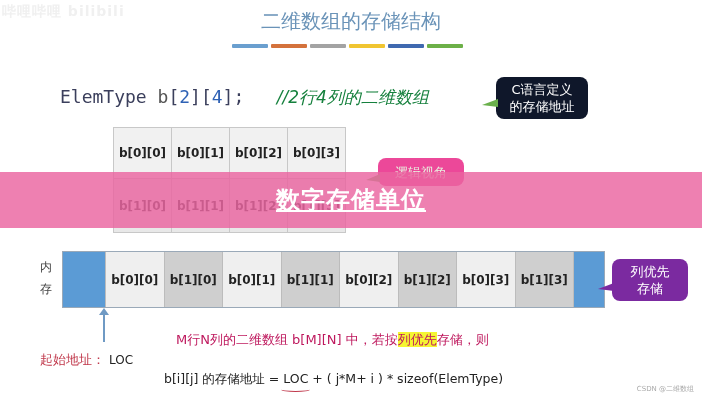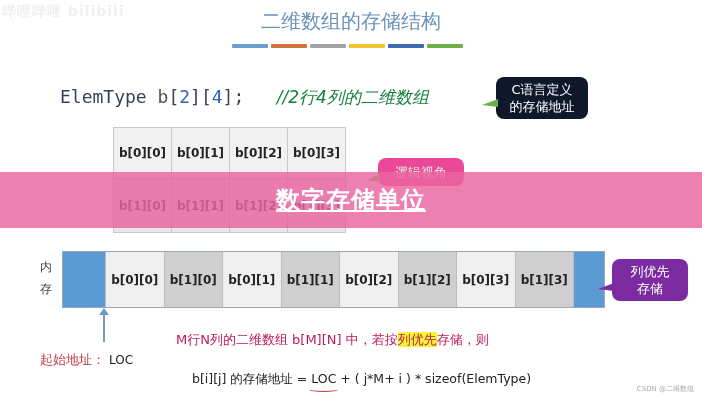--- a/index.html
+++ b/index.html
@@ -40,21 +40,21 @@
     .mem-cell.blue { background: #5b9bd5; width: 43px; }
     .mem-cell.blue.end { width: 30px; border-right: none; }
 
     .arrow-up { position: absolute; left: 103px; top: 312px; width: 2px; height: 30px; background: #6f9ac4; }
     .arrow-up::before { content: ""; position: absolute; left: -4px; top: -4px; border-style: solid; border-width: 0 5px 7px 5px; border-color: transparent transparent #6f9ac4 transparent; }
     .start-addr { position: absolute; left: 24px; top: 351px; font-size: 13px; color: #c0384b; margin-left: 16px; }
     .start-addr .loc { color: #222; font-size: 12px; margin-left: 4px; }
 
     .desc-line { position: absolute; left: 176px; top: 331px; font-size: 13px; color: #be185d; white-space: pre; }
     .desc-line .hl { background: #f5f532; }
-    .formula-line { position: absolute; left: 164px; top: 371px; font-size: 12.5px; color: #222; white-space: pre; margin-left: 28px; }
+    .formula-line { position: absolute; left: 164px; top: 371px; font-size: 12.5px; color: #222; white-space: pre; }
     .formula-line .loc-u { position: relative; }
     .formula-line .loc-u::after { content: ""; position: absolute; left: -2px; right: -2px; bottom: -6px; height: 4px; border-bottom: 1.5px solid #c0384b; border-radius: 0 0 50% 50%; }
     .credit { position: absolute; right: 8px; bottom: 6px; font-size: 7px; color: #aaa; }
   </style>
 </head>
 <body>
 
 <div class="watermark">哔哩哔哩 bilibili</div>
 
 <div class="slide-title">二维数组的存储结构</div>

